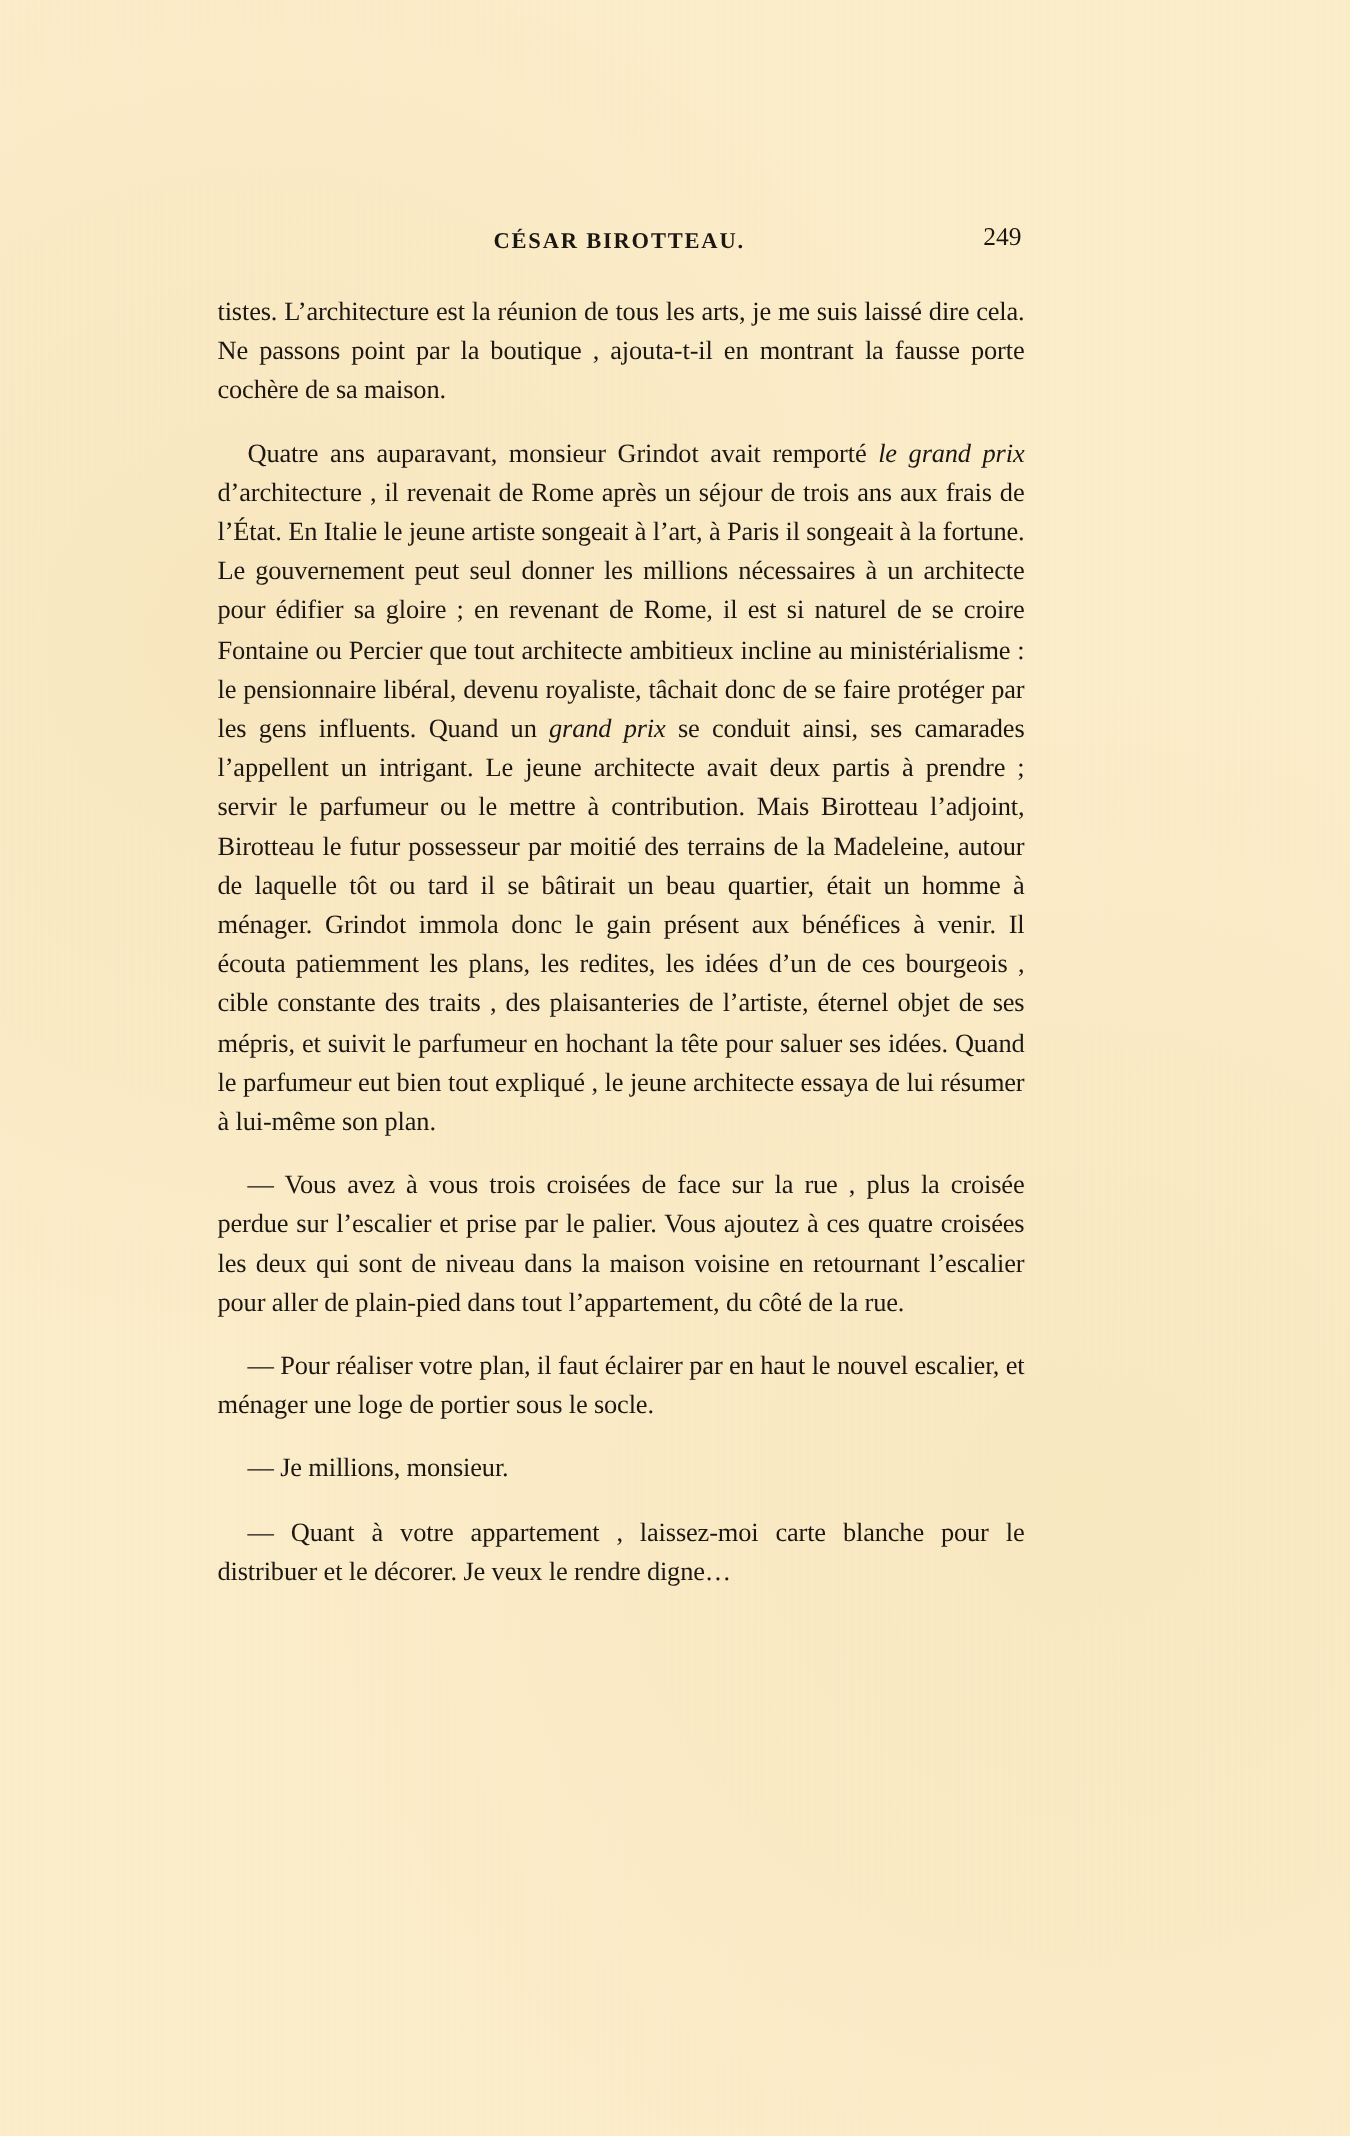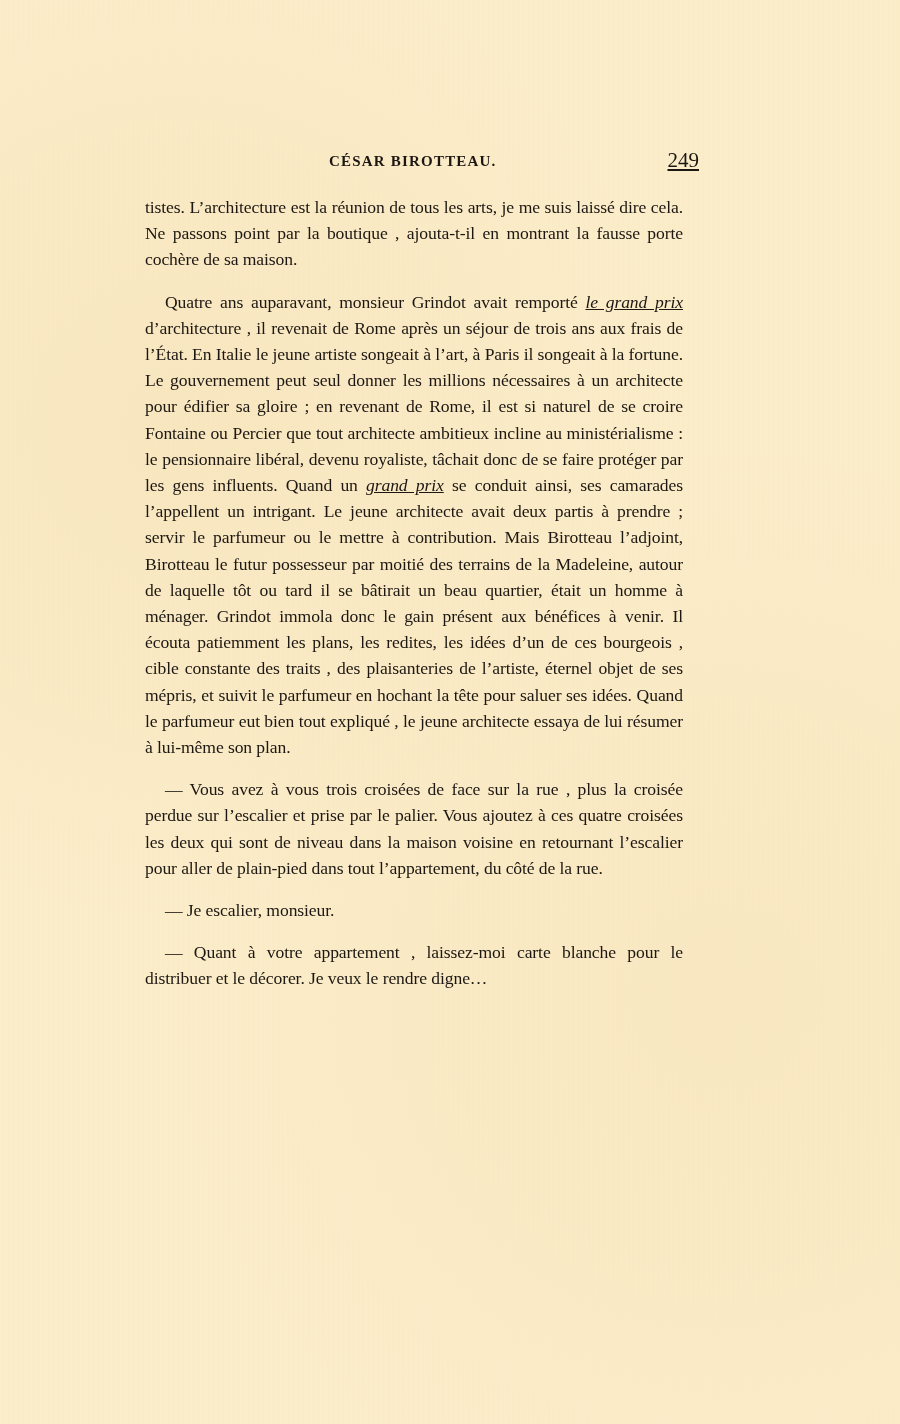--- a/index.html
+++ b/index.html
@@ -34,53 +34,52 @@
     .running-title {
       position: absolute;
       left: 200px;
       top: 5px;
       font-size: 15px;
       font-weight: bold;
       letter-spacing: 1.2px;
     }
     .page-number {
       position: absolute;
-      right: 0px;
+      right: 18px;
       top: 0px;
-      font-size: 21px;
+      font-size: 17px;
       font-weight: normal;
-      text-decoration: underline;
     }
     .para {
       margin: 16px;
       font-size: 17.6px;
       line-height: 26.2px;
       text-align: justify;
       font-stretch: condensed;
       letter-spacing: -0.1px;
     }
     .para.indent {
       text-indent: 20px;
     }
     .para + .para {
       margin-top: 3px;
     }
     .italic {
       font-style: italic;
-      text-decoration: underline;
     }
   </style>
 </head>
 <body>
 
 <div class="page">
   <div class="running-head">
     <span class="running-title">CÉSAR BIROTTEAU.</span>
     <span class="page-number">249</span>
   </div>
   <div id="body-text">
       <p class="para"><span>tistes. L’architecture est la réunion de tous les arts, je me suis laissé dire cela. Ne passons point par la boutique , ajouta-t-il en montrant la fausse porte cochère de sa maison.</span></p>
       <p class="para indent"><span>Quatre ans auparavant, monsieur Grindot avait remporté </span><span class="italic">le grand prix</span><span> d’architecture , il revenait de Rome après un séjour de trois ans aux frais de l’État. En Italie le jeune artiste songeait à l’art, à Paris il songeait à la fortune. Le gouvernement peut seul donner les millions nécessaires à un architecte pour édifier sa gloire ; en revenant de Rome, il est si naturel de se croire Fontaine ou Percier que tout architecte ambitieux incline au ministérialisme : le pensionnaire libéral, devenu royaliste, tâchait donc de se faire protéger par les gens influents. Quand un </span><span class="italic">grand prix</span><span> se conduit ainsi, ses camarades l’appellent un intrigant. Le jeune architecte avait deux partis à prendre ; servir le parfumeur ou le mettre à contribution. Mais Birotteau l’adjoint, Birotteau le futur possesseur par moitié des terrains de la Madeleine, autour de laquelle tôt ou tard il se bâtirait un beau quartier, était un homme à ménager. Grindot immola donc le gain présent aux bénéfices à venir. Il écouta patiemment les plans, les redites, les idées d’un de ces bourgeois , cible constante des traits , des plaisanteries de l’artiste, éternel objet de ses mépris, et suivit le parfumeur en hochant la tête pour saluer ses idées. Quand le parfumeur eut bien tout expliqué , le jeune architecte essaya de lui résumer à lui-même son plan.</span></p>
       <p class="para indent"><span>— Vous avez à vous trois croisées de face sur la rue , plus la croisée perdue sur l’escalier et prise par le palier. Vous ajoutez à ces quatre croisées les deux qui sont de niveau dans la maison voisine en retournant l’escalier pour aller de plain-pied dans tout l’appartement, du côté de la rue.</span></p>
-      <p class="para indent"><span>— Je escalier, monsieur.</span></p>
+      <p class="para indent"><span>— Pour réaliser votre plan, il faut éclairer par en haut le nouvel escalier, et ménager une loge de portier sous le socle.</span></p>
+      <p class="para indent"><span>— Je millions, monsieur.</span></p>
       <p class="para indent"><span>— Quant à votre appartement , laissez-moi carte blanche pour le distribuer et le décorer. Je veux le rendre digne…</span></p>
     </div>
 </div>
 
 </body></html>

